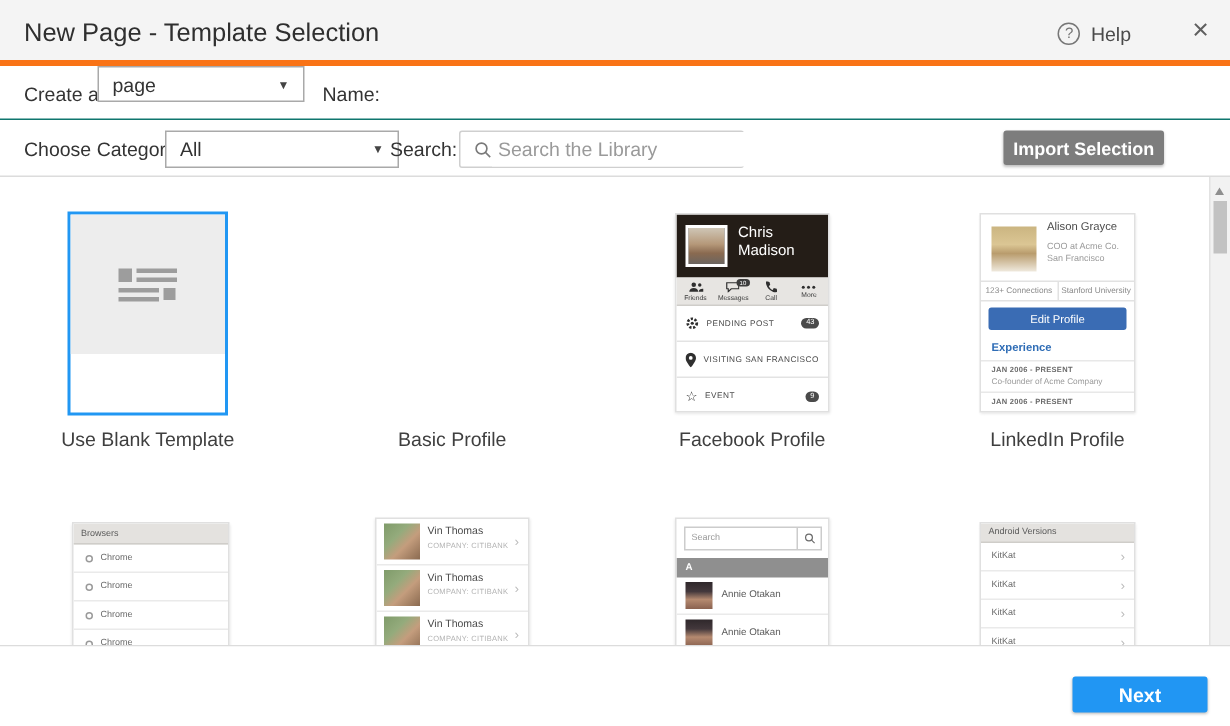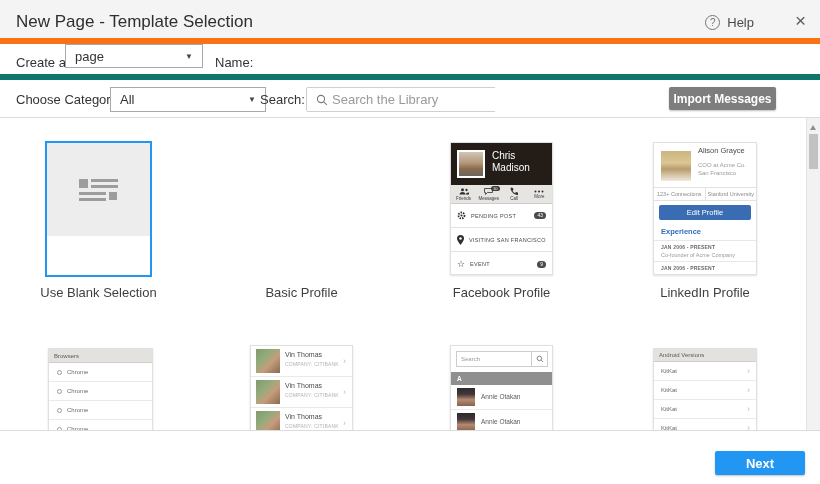--- a/index.html
+++ b/index.html
@@ -1,29 +1,29 @@
 <!DOCTYPE html>
 <html><head>
 <meta charset="utf-8">
 <style>
   * { margin:0; padding:0; box-sizing:border-box; }
   html,body { width:820px; height:484px; font-family:"Liberation Sans","DejaVu Sans",sans-serif; background:#fff; overflow:hidden; }
   .root { position:relative; width:820px; height:484px; background:#fff; }
   .abs { position:absolute; }
 
   
-  .hdr { left:0; top:0; width:820px; height:44px; background:#f4f4f4; border-bottom:6px solid #f97316; }
+  .hdr { left:0; top:0; width:820px; height:44px; background:#f4f4f4; border-bottom:4px solid #f97316; }
   .hdr-title { left:16px; top:0; line-height:44px; font-size:17px; color:#2f2f2f; font-weight:500; }
   .help-wrap { right:66px; top:0; height:44px; display:flex; align-items:center; gap:7px; cursor:pointer; }
   .help-circ { width:15px; height:15px; border:1px solid #767676; border-radius:50%; color:#767676; font-size:10px; line-height:13px; text-align:center; }
   .help-txt { font-size:13px; color:#4a4a4a; }
   .close-x { right:14px; top:0; line-height:42px; font-size:19px; color:#5f5f5f; cursor:pointer; }
 
   
-  .row1 { left:0; top:44px; width:820px; height:36px; background:#fff; border-bottom:6px solid #0f766e; }
+  .row1 { left:0; top:44px; width:820px; height:36px; background:#fff; border-bottom:1px solid #0f766e; }
   .row2 { left:0; top:80px; width:820px; height:38px; background:#fff; border-bottom:1px solid #dcdcdc; }
   .flabel { font-size:13px; color:#333; }
   .select { background:#fff; border:1px solid #a9a9a9; display:flex; align-items:center; justify-content:space-between; padding:0 9px; cursor:pointer; }
   .select .val { font-size:13px; color:#333; }
   .select .arr { font-size:8px; color:#444; }
   .txt-input { border:1px solid #cfcfcf; font-size:13px; color:#333; padding:0 7px; outline:none; font-family:inherit; }
   .txt-input::placeholder { color:#b5b5b5; }
   .name-input { border:2px solid #2b9cf2; }
   .search-wrap { display:flex; align-items:center; border:1px solid #cfcfcf; border-radius:2px; background:#fff; }
   .search-wrap input { border:none; flex:1; height:100%; font-size:13px; padding:0 4px; outline:none; font-family:inherit; color:#4d7c0f;}
@@ -147,21 +147,21 @@
     <span class="abs flabel" style="left:260px;top:12px;">Search:</span>
     <div class="abs search-wrap" style="left:306px;top:7px;width:190px;height:25px;">
       <span class="mag">
         <svg width="12" height="12" viewBox="0 0 12 12">
             <circle cx="5" cy="5" r="3.6" fill="none" stroke="#7a7a7a" stroke-width="1.1"></circle>
             <line x1="7.8" y1="7.8" x2="10.8" y2="10.8" stroke="#7a7a7a" stroke-width="1.1"></line>
           </svg>
       </span>
       <input type="text" placeholder="Search the Library" style="">
     </div>
-    <button class="abs import-btn" style="left:669px;top:7px;width:107px;height:23px;">Import Messages</button>
+    <button class="abs import-btn" style="left:669px;top:7px;width:107px;height:23px;">Import Selection</button>
   </div>
 
   <div class="abs grid">
 
     <div class="abs card sel" style="left:45px;top:23px;width:107px;height:136px;">
       <div class="blank-gray">
         <div>
           <div class="ph-row" style="margin-bottom:4px;">
             <div class="ph-sq"></div>
             <div class="ph-bars">
@@ -172,21 +172,21 @@
           <div class="ph-row">
             <div class="ph-bars">
                 <div class="ph-bar"></div>
                 <div class="ph-bar"></div>
               </div>
             <div class="ph-sq2"></div>
           </div>
         </div>
       </div>
     </div>
-    <div class="abs card-label" style="left:30px;top:167px;width:137px;">Use Blank Selection</div>
+    <div class="abs card-label" style="left:30px;top:167px;width:137px;">Use Blank Template</div>
 
     <div class="abs card-label" style="left:250px;top:167px;width:103px;">Basic Profile</div>
 
     <div class="abs card" style="left:450px;top:24px;width:103px;height:133px;">
       <div class="abs fb-head">
         <div class="abs fb-photo"></div>
         <div class="abs fb-name">Chris Madison</div>
       </div>
       <div class="abs fb-nav">
         <div class="fb-nav-cell">

